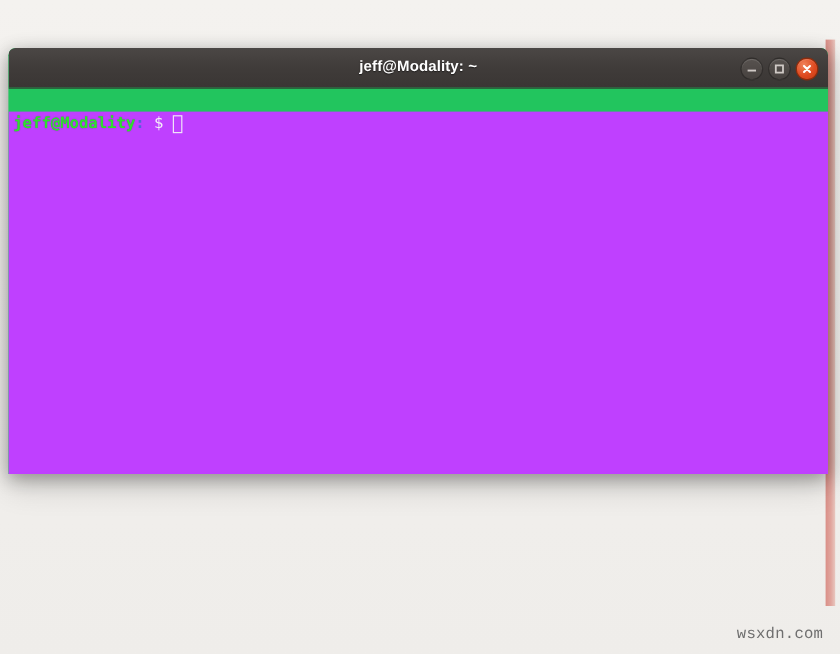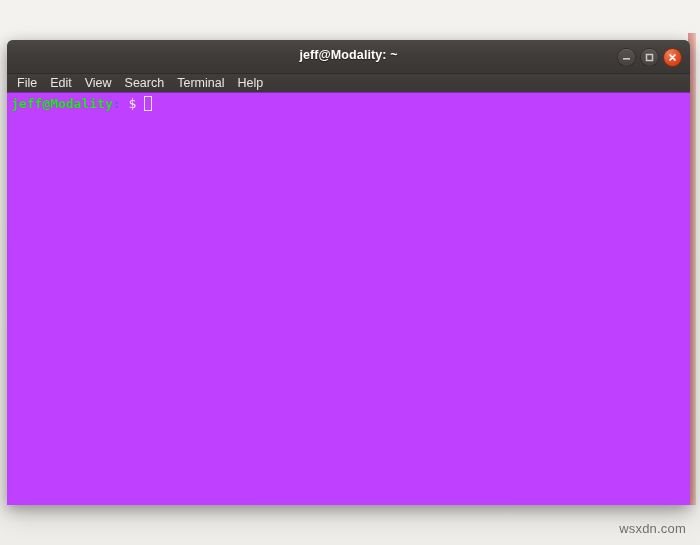--- a/index.html
+++ b/index.html
@@ -34,21 +34,21 @@
     background: linear-gradient(90deg, #d98a82 0%, #e0a199 55%, #e8c5bd 100%);
     opacity: .95;
   }
 
   
   #window {
     position: absolute;
     left: 7px;
     top: 40px;
     width: 683px;
-    height: 465px;
+    height: 355px;
     border-radius: 6px 6px 0 0;
     box-shadow: 0 4px 14px rgba(0,0,0,.30), 0 10px 26px rgba(0,0,0,.16);
     overflow: hidden;
     background: #22c55e;
   }
 
   
   #titlebar {
     position: relative;
     height: 33px;
@@ -147,21 +147,21 @@
     margin-left: 0px;
   }
 
   
   #watermark {
     position: absolute;
     right: 14px;
     bottom: 9px;
     color: #6f6f6f;
     font-size: 13px;
-    font-family: Liberation Sans, sans-serif;
+    font-family: Liberation Mono, monospace;
     letter-spacing: .2px;
   }
 </style>
 </head>
 <body>
 
 <div id="desktop"></div>
 
 <div id="right-artifact"></div>
 
@@ -188,28 +188,20 @@
       <div class="wc wc-close">
         <span>
           <svg width="9" height="9" viewBox="0 0 9 9">
             <path d="M2 2 L7 7 M7 2 L2 7" stroke="#ffffff" stroke-width="1.7" stroke-linecap="round"></path>
           </svg>
         </span>
       </div>
     </div>
   </div>
 
-  <div id="menubar">
-    <div class="menu-item">File</div>
-    <div class="menu-item">Edit</div>
-    <div class="menu-item">View</div>
-    <div class="menu-item">Search</div>
-    <div class="menu-item">Terminal</div>
-    <div class="menu-item">Help</div>
-  </div>
 
   <div id="terminal-body">
     <div id="prompt-line">
       <span class="tx-green">jeff@Modality</span><span class="tx-colon">:</span><span class="tx-white"> $ </span><span id="cursor-block"></span>
     </div>
   </div>
 
 </div>
 
 <div id="watermark">wsxdn.com</div>

